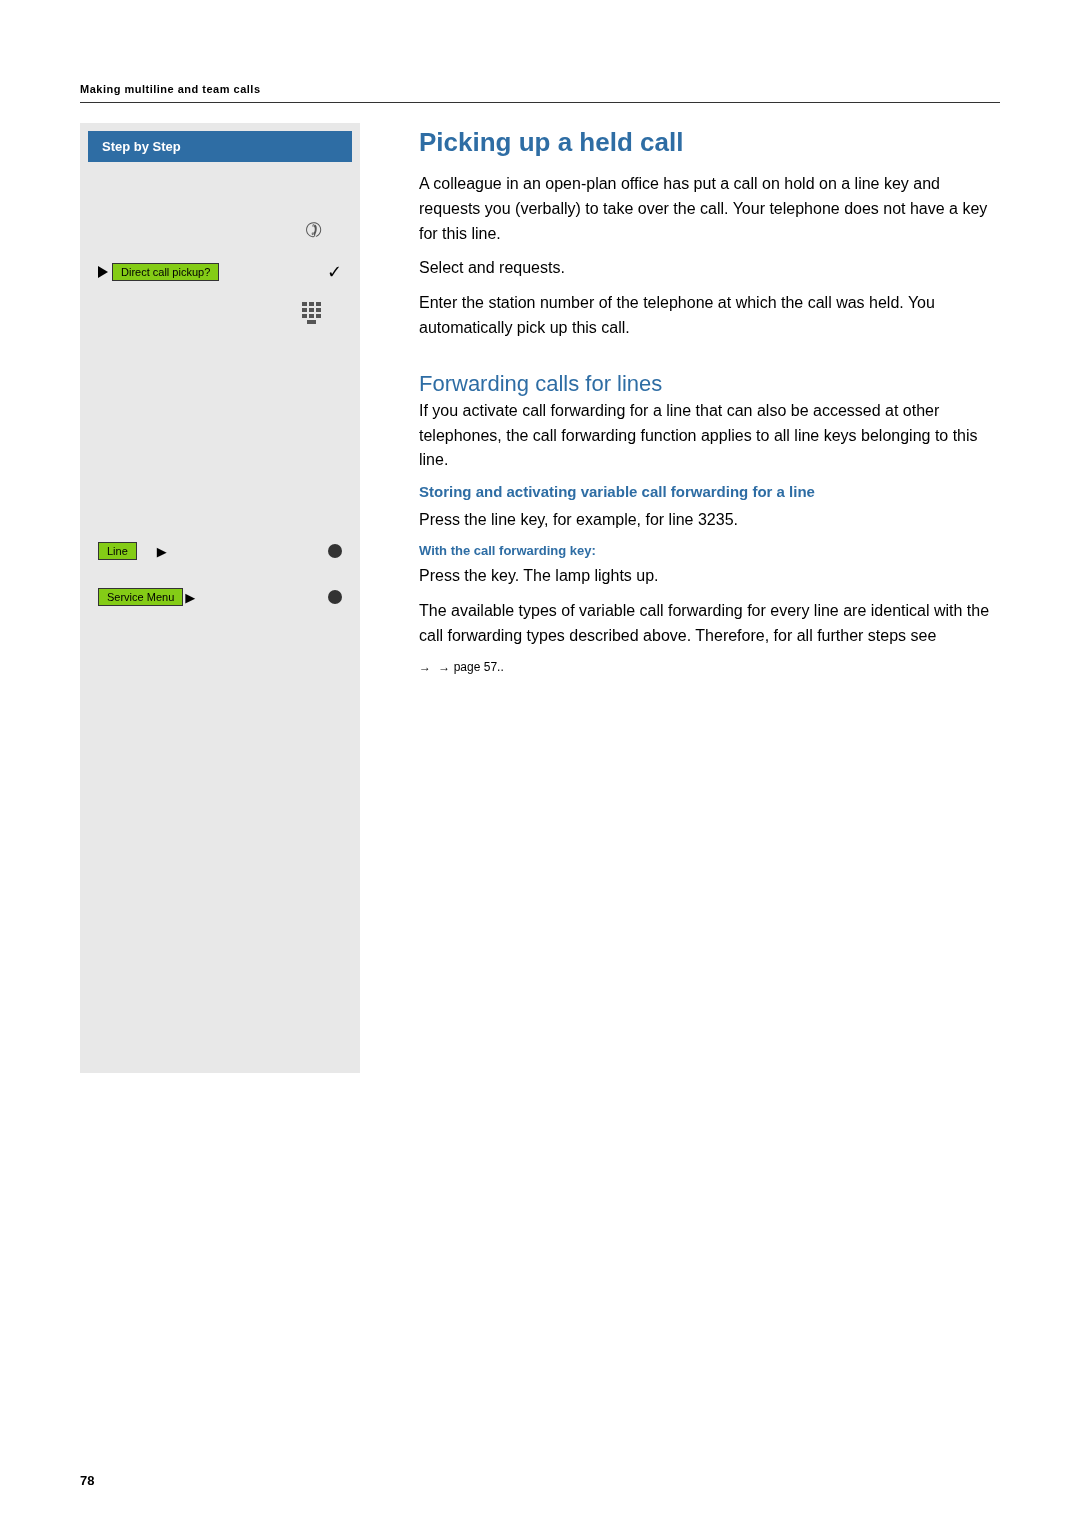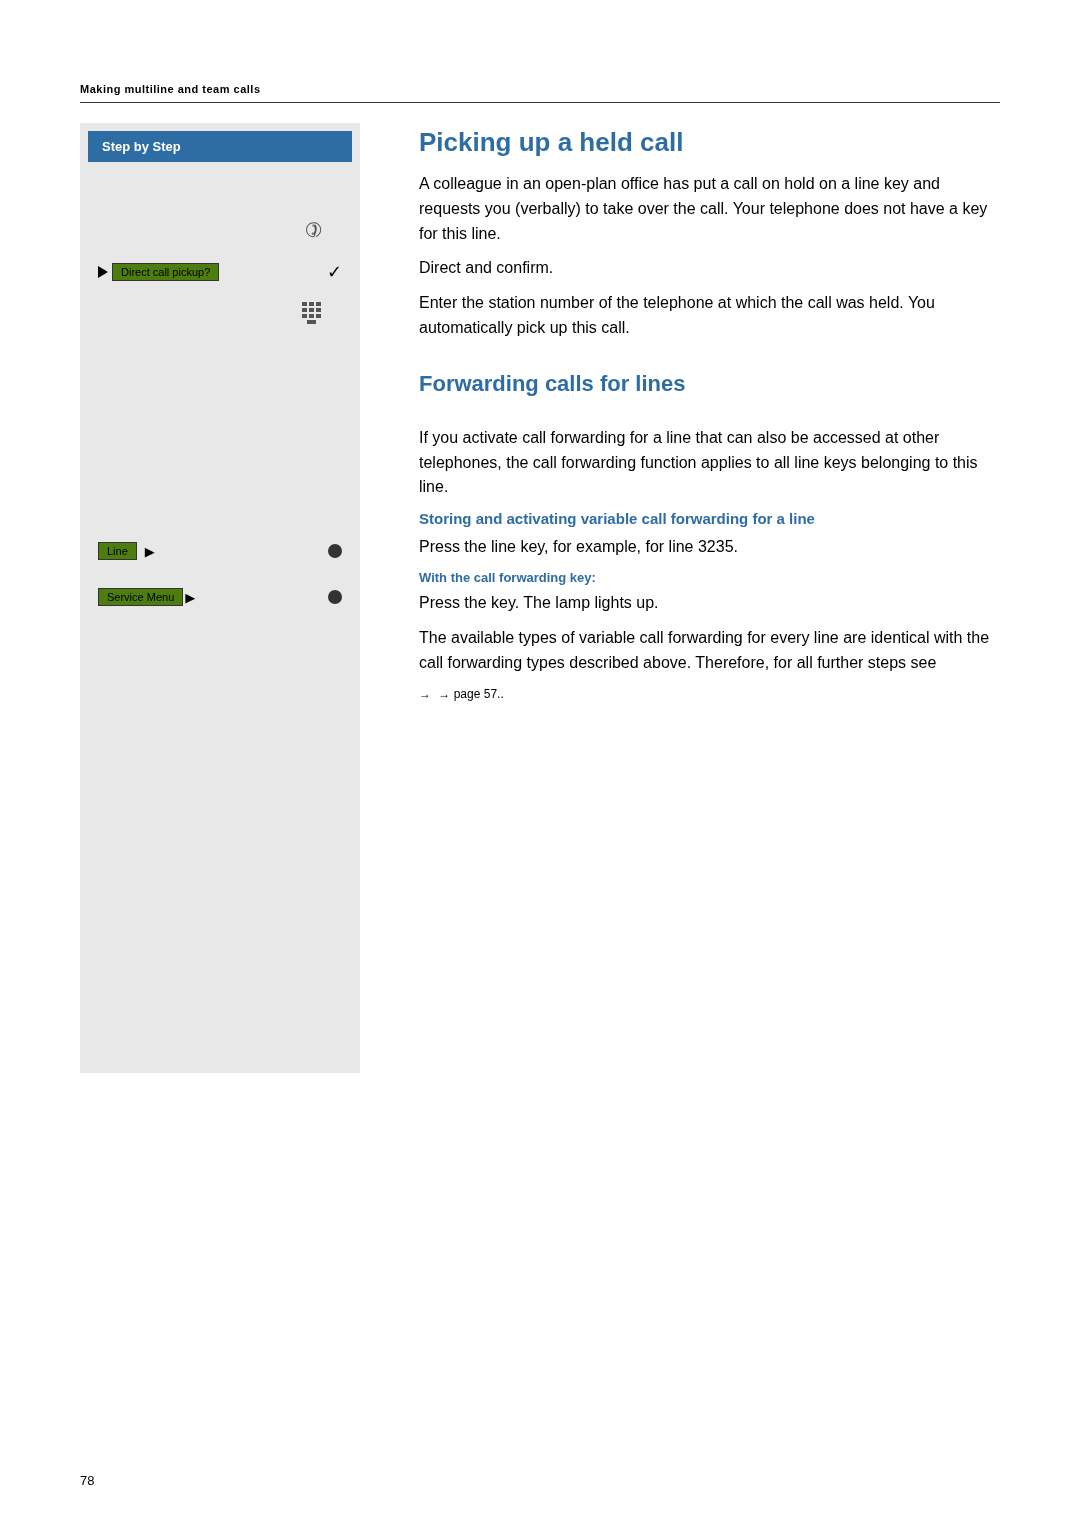--- a/index.html
+++ b/index.html
@@ -71,21 +71,21 @@
     .action-row {
       display: flex;
       align-items: center;
       padding: 6px 10px;
       position: relative;
       min-height: 36px;
     }
 
     .key-box {
       border: 1px solid #333;
-      background: #4d7c0f;
+      background: #84cc16;
       padding: 2px 8px;
       font-size: 11px;
       color: #000;
       white-space: nowrap;
     }
 
     .triangle-right {
       width: 0;
       height: 0;
       border-top: 6px solid transparent;
@@ -103,21 +103,21 @@
       display: inline-block;
       margin-left: auto;
       flex-shrink: 0;
     }
 
     
     .line-key-row {
       display: flex;
       align-items: center;
       padding: 12px 10px 4px 10px;
-      gap: 6px;
+      gap: 18px;
     }
 
     .service-menu-row {
       display: flex;
       align-items: center;
       padding: 4px 10px 4px 10px;
       gap: 0;
     }
 
     
@@ -129,23 +129,23 @@
     h1.section-title {
       font-size: 26px;
       font-weight: bold;
       color: #2e6da4;
       margin-bottom: 14px;
       margin-top: 4px;
     }
 
     h2.section-title {
       font-size: 22px;
-      font-weight: bold;
-      color: #2e6da4;
-      margin-bottom: 29px;
+      font-weight: normal;
+      color: #2e6da4;
+      margin-bottom: 2px;
       margin-top: 30px;
     }
 
     h3.sub-title {
       font-size: 15px;
       font-weight: bold;
       color: #2e6da4;
       margin-bottom: 8px;
       margin-top: 8px;
     }
@@ -173,21 +173,21 @@
     .arrow-ref::before {
       content: '→';
       margin-right: 4px;
     }
 
     .page-number {
       position: absolute;
       bottom: 40px;
       left: 80px;
       font-size: 13px;
-      font-weight: normal;
+      font-weight: bold;
       color: #000;
       margin-top: 20px;
     }
 
     
     .keypad-svg {
       display: inline-block;
       width: 24px;
       height: 24px;
     }
@@ -261,21 +261,21 @@
         </div>
 
       </div>
     </div>
 
     <div class="right-content">
 
       <h1 class="section-title">Picking up a held call</h1>
 
       <p class="body-text">A colleague in an open-plan office has put a call on hold on a line key and requests you (verbally) to take over the call. Your telephone does not have a key for this line.</p>
-      <p class="body-text">Direct and confirm.</p>
+      <p class="body-text">Select and requests.</p>
       <p class="body-text">Enter the station number of the telephone at which the call was held. You automatically pick up this call.</p>
 
       <h2 class="section-title">Forwarding calls for lines</h2>
 
       <p class="body-text">If you activate call forwarding for a line that can also be accessed at other telephones, the call forwarding function applies to all line keys belonging to this line.</p>
 
       <h3 class="sub-title">Storing and activating variable call forwarding for a line</h3>
 
       <p class="body-text">Press the line key, for example, for line 3235.</p>
 

